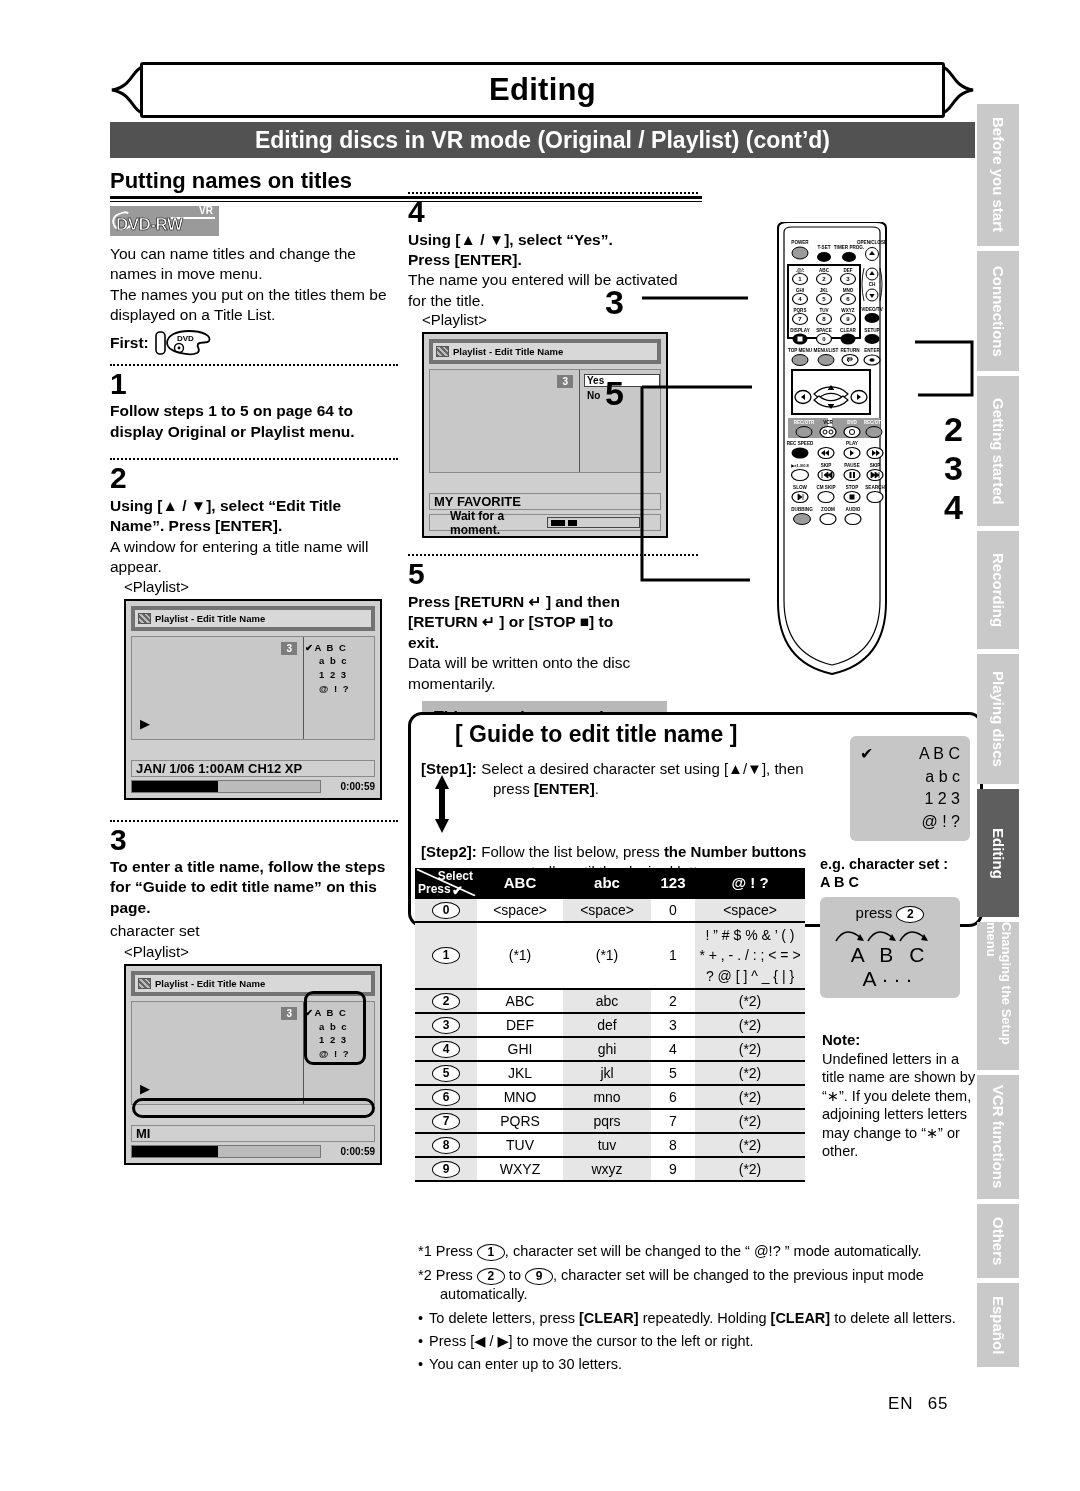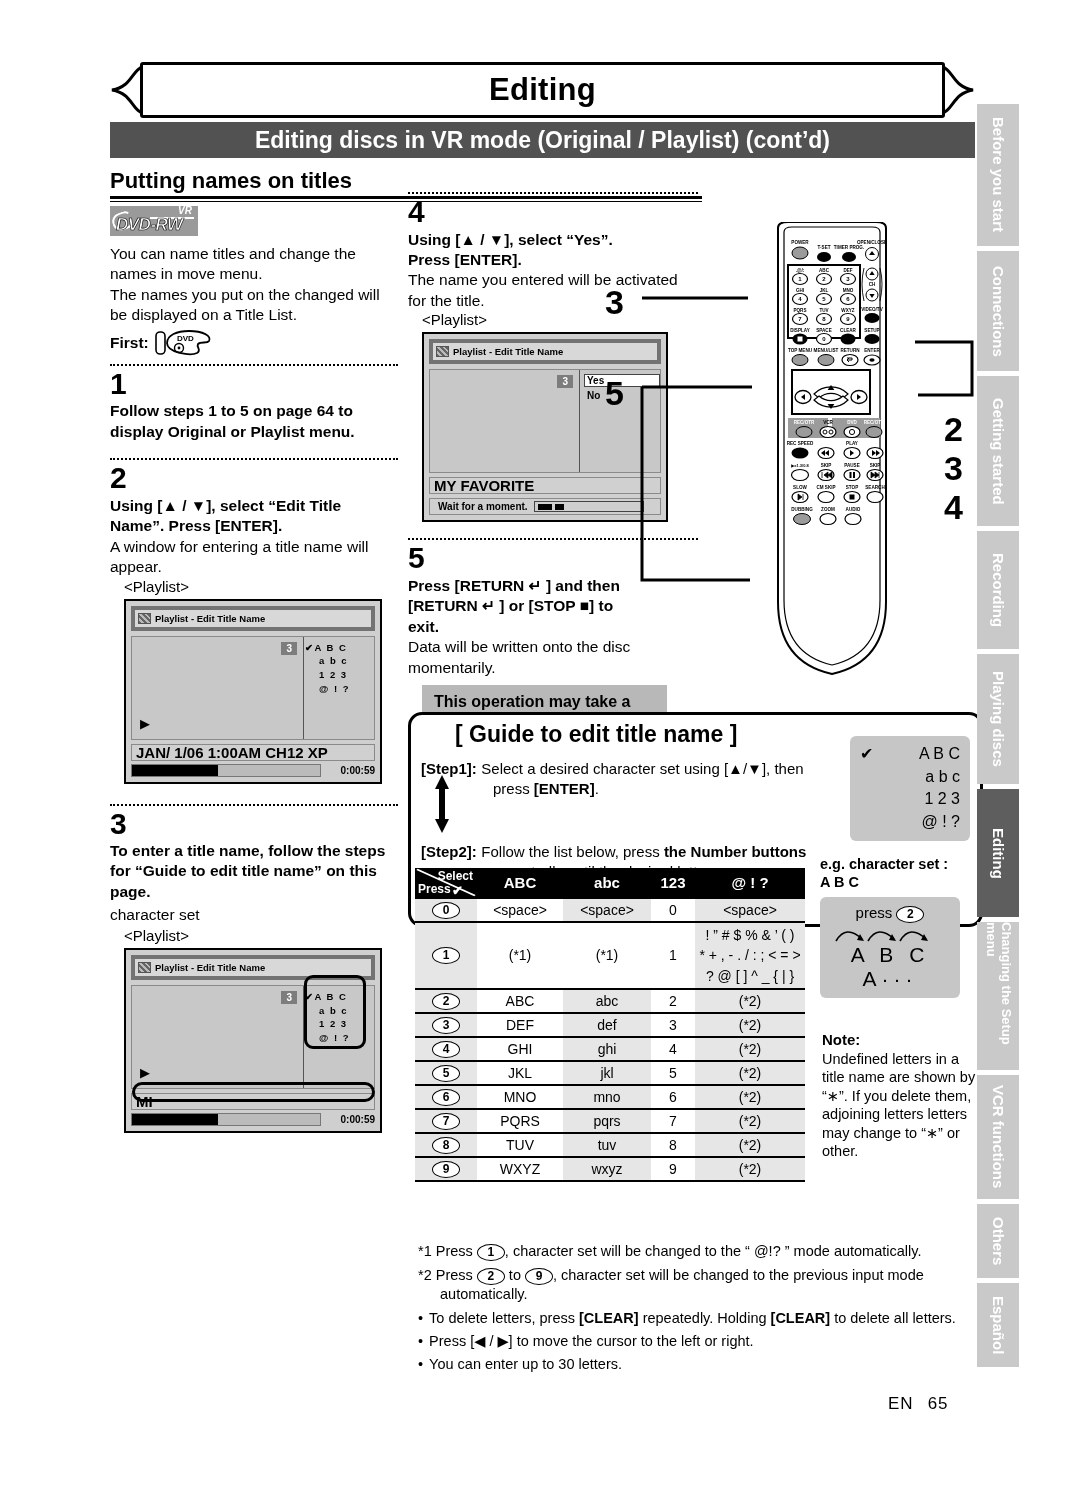--- a/index.html
+++ b/index.html
@@ -55,23 +55,23 @@
   .dotted {
     border-top:2px dotted #000; height:0; margin:6px 0 2px 0;
   }
   .stepnum { font-size:30px; font-weight:bold; line-height:1.05; margin:2px 0 2px 0; }
   .bodytext { font-size:15.5px; line-height:1.32; }
   .boldtext { font-size:15.5px; line-height:1.32; font-weight:bold; }
   .caption { font-size:15px; margin-left:14px; }
 
   
   .logo-vr {
-    width:88px; height:30px; background:#9a9a9a;
+    width:109px; height:30px; background:#9a9a9a;
     display:flex; align-items:center; justify-content:center;
-    position:relative; margin-bottom:8px;font-style:italic;
+    position:relative; margin-bottom:8px;
   }
   .logo-vr .lv-vr {
     position:absolute; right:6px; top:-1px; color:#fff; font-size:10px; font-weight:bold;
   }
   .logo-vr .lv-dash { position:absolute; right:4px; top:11px; width:44px; height:2px; background:#fff; }
   .logo-vr .lv-main {
     position:absolute; left:6px; top:9px; color:#fff; font-size:17px; font-weight:bold;
     letter-spacing:-.5px; -webkit-text-stroke:0.6px #000;
   }
   .logo-vr .lv-swoosh {
@@ -104,34 +104,34 @@
   .sc-left { flex:1; position:relative; border-right:1px solid #555; }
   .sc-badge {
     position:absolute; right:6px; top:5px; background:#7d7d7d; color:#fff;
     font-size:10px; font-weight:bold; padding:1px 5px;
   }
   .sc-play { position:absolute; left:8px; bottom:8px; font-size:13px; }
   .sc-right { width:70px; position:relative; padding:4px 0 0 4px; }
   .charset-list { font-size:9.5px; font-weight:bold; line-height:1.45; letter-spacing:1.5px; }
   .charset-list .ck { margin-left:-3px; }
   .sc-info {
-    margin-top:4px; background:#d0d0d0; border:1px solid #8a8a8a; height:17px;
-    display:flex; align-items:center; padding-left:4px; font-size:15px; font-weight:bold;
+    margin-top:20px; background:#d0d0d0; border:1px solid #8a8a8a; height:17px;
+    display:flex; align-items:center; padding-left:4px; font-size:13px; font-weight:bold;
   }
   .sc-bar { margin-top:3px; display:flex; align-items:center; gap:6px; }
   .sc-bar-track { flex:1; height:13px; background:#bbb; border:1px solid #777; position:relative; }
   .sc-bar-fill { position:absolute; left:0; top:0; bottom:0; width:46%; background:#000; }
   .sc-time { font-size:10px; font-weight:bold; width:48px; text-align:right; }
 
   .yesno { font-size:10px; font-weight:bold; }
   .yesno .sel { background:#fff; border:1px solid #444; padding:0 2px; display:block; margin-bottom:3px; }
   .yesno .unsel { padding:0 3px; }
 
   .wait-row { margin-top:4px; background:#d0d0d0; border:1px solid #8a8a8a; height:17px;
-    display:flex; align-items:center; padding:0 8px; font-size:10px; font-weight:bold; gap:6px;}
+    display:flex; align-items:center; padding:0 20px; font-size:12px; font-weight:bold; gap:6px;}
   .wait-track { width:110px; height:11px; background:#cfcfcf; border:1px solid #444; position:relative;}
   .wait-blk { position:absolute; top:2px; height:6px; background:#000; }
 
   
   .hl-box {
     position:absolute; border:3px solid #000; border-radius:9px;
   }
 
   .note-grey {
     background:#b8b8b8; font-weight:bold; font-size:16px; padding:7px 10px 7px 12px;
@@ -234,21 +234,21 @@
   <div class="col" id="colA">
 
     <div class="logo-vr">
       <div class="lv-swoosh"></div>
       <div class="lv-vr">VR</div>
       <div class="lv-dash"></div>
       <div class="lv-main">DVD-RW</div>
     </div>
 
     <div class="bodytext">You can name titles and change the names in move menu.</div>
-    <div class="bodytext">The names you put on the changed will be displayed on a Title List.</div>
+    <div class="bodytext">The names you put on the titles them be displayed on a Title List.</div>
 
     <div class="first-row">
       <span class="first-lbl">First:</span>
       <span class="disc-icon">
         <svg width="62" height="30" viewBox="0 0 62 30">
           <rect x="1" y="4" width="9" height="22" rx="4" fill="none" stroke="#000" stroke-width="1.6"></rect>
           <path d="M12 15 C12 7, 22 3, 34 3 C48 3, 57 8, 54 13 C52 16, 46 13, 43 16
                    C41 19, 47 22, 42 25 C36 28, 12 25, 12 15 Z" fill="none" stroke="#000" stroke-width="1.8"></path>
           <text x="22" y="13" font-size="8" font-weight="bold" font-family="Liberation Sans, sans-serif">DVD</text>
           <circle cx="24" cy="20" r="4.5" fill="none" stroke="#000" stroke-width="1.4"></circle>

